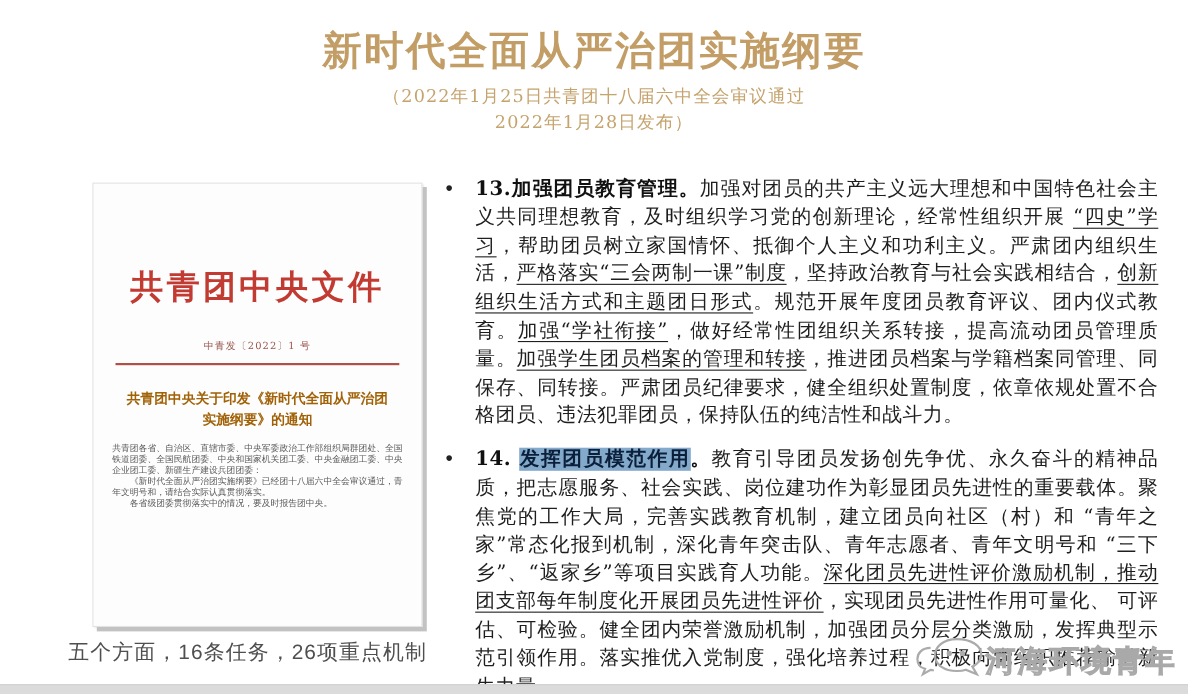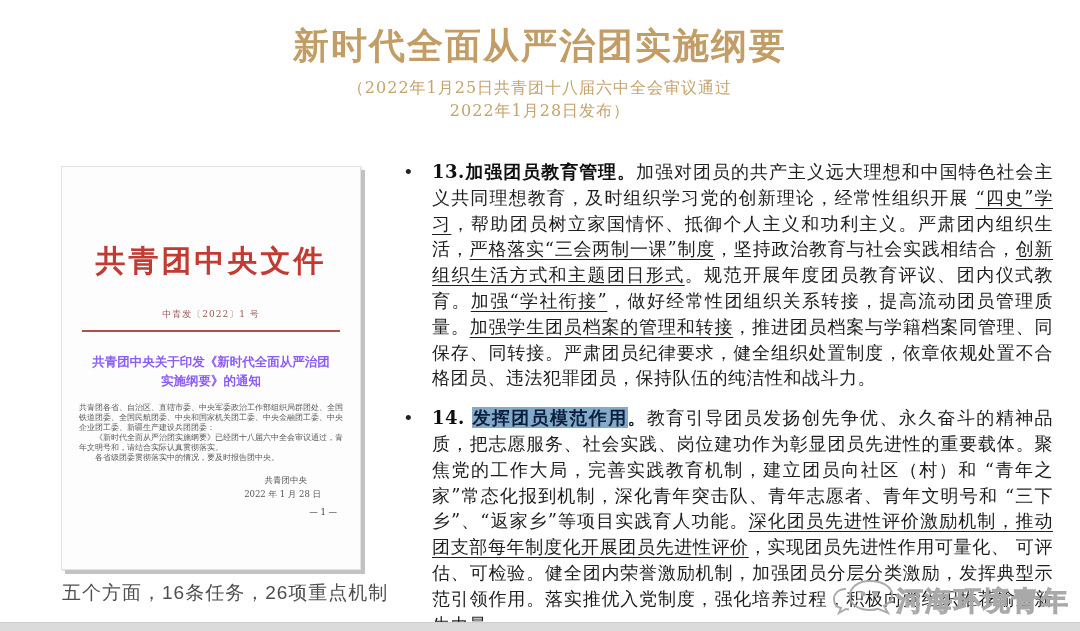--- a/index.html
+++ b/index.html
@@ -11,35 +11,35 @@
   .slide-title{
     position:absolute;top:22px;left:0;width:1080px;text-align:center;
     font-size:36px;font-weight:bold;letter-spacing:2px;color:#c29d66;
   }
   .slide-subtitle{
     position:absolute;top:76px;left:0;width:1080px;text-align:center;
     font-size:16px;line-height:23px;color:#c5a36d;letter-spacing:1px;
   }
   
   .doc-page{
-    position:absolute;left:61px;top:166px;width:298px;height:402px;
+    position:absolute;left:84px;top:166px;width:298px;height:402px;
     background:#fdfdfd;border:1px solid #e3e3e3;
     box-shadow:4px 4px 0 #c2c2c2, 1px 1px 2px rgba(0,0,0,.15);
   }
   .doc-header{
     margin-top:74px;text-align:center;font-size:30px;font-weight:bold;
     letter-spacing:3px;color:#c23b33;
   }
   .doc-number{
     margin-top:26px;text-align:center;font-size:9px;color:#9a564c;letter-spacing:1px;
   }
   .doc-line{height:2px;background:#b15049;margin:9px 20px 0 20px;}
   .doc-notice-title{
     margin-top:20px;text-align:center;font-size:12.5px;font-weight:bold;
-    line-height:19px;color:#8b5cf6;
+    line-height:19px;color:#a16207;
   }
   .doc-body{
     margin:13px 17px 0 17px;font-size:8px;line-height:10px;color:#5a5a5a;
     text-align:justify;
   }
   .doc-body p{margin:0;}
   .doc-body p.indent{text-indent:2em;}
   .doc-sign{margin:10px 17px 0 0;text-align:right;font-size:8.5px;color:#555;line-height:14px;}
   .doc-sign .sig{margin-right:36px;}
   .doc-sign .dt{margin-right:22px;}
@@ -94,25 +94,20 @@
     <div class="doc-line"></div>
     <div class="doc-notice-title">
       <div>共青团中央关于印发《新时代全面从严治团</div>
       <div>实施纲要》的通知</div>
     </div>
     <div class="doc-body">
       <p>共青团各省、自治区、直辖市委、中央军委政治工作部组织局群团处、全国铁道团委、全国民航团委、中央和国家机关团工委、中央金融团工委、中央企业团工委、新疆生产建设兵团团委：</p>
       <p class="indent">《新时代全面从严治团实施纲要》已经团十八届六中全会审议通过，青年文明号和，请结合实际认真贯彻落实。</p>
       <p class="indent">各省级团委贯彻落实中的情况，要及时报告团中央。</p>
     </div>
-    <div class="doc-sign">
-      <div class="sig">共青团中央</div>
-      <div class="dt">2022 年 1 月 28 日</div>
-      <div class="pg">— 1 —</div>
-    </div>
   </div>
 
   <div class="bullets">
     <div class="bullet">
       <div class="bullet-marker">•</div>
       <div class="bullet-text"><span class="b">13.加强团员教育管理。</span><span>加强对团员的共产主义远大理想和中国特色社会主义共同理想教育，及时组织学习党的创新理论，经常性组织开展 </span><span class="u">“四史”学习</span><span>，帮助团员树立家国情怀、抵御个人主义和功利主义。严肃团内组织生活，</span><span class="u">严格落实“三会两制一课”制度</span><span>，坚持政治教育与社会实践相结合，</span><span class="u">创新组织生活方式和主题团日形式</span><span>。规范开展年度团员教育评议、团内仪式教育。</span><span class="u">加强“学社衔接”</span><span>，做好经常性团组织关系转接，提高流动团员管理质量。</span><span class="u">加强学生团员档案的管理和转接</span><span>，推进团员档案与学籍档案同管理、同保存、同转接。严肃团员纪律要求，健全组织处置制度，依章依规处置不合格团员、违法犯罪团员，保持队伍的纯洁性和战斗力。</span></div>
     </div>
     <div class="bullet">
       <div class="bullet-marker">•</div>
       <div class="bullet-text"><span class="b">14. </span><span class="b hl">发挥团员模范作用</span><span class="b">。</span><span>教育引导团员发扬创先争优、永久奋斗的精神品质，把志愿服务、社会实践、岗位建功作为彰显团员先进性的重要载体。聚焦党的工作大局，完善实践教育机制，建立团员向社区（村）和 “青年之家”常态化报到机制，深化青年突击队、青年志愿者、青年文明号和 “三下乡”、“返家乡”等项目实践育人功能。</span><span class="u">深化团员先进性评价激励机制，推动团支部每年制度化开展团员先进性评价</span><span>，实现团员先进性作用可量化、 可评估、可检验。健全团内荣誉激励机制，加强团员分层分类激励，发挥典型示范引领作用。落实推优入党制度，强化培养过程，积极向党组织推荐输送新生力量。</span></div>

